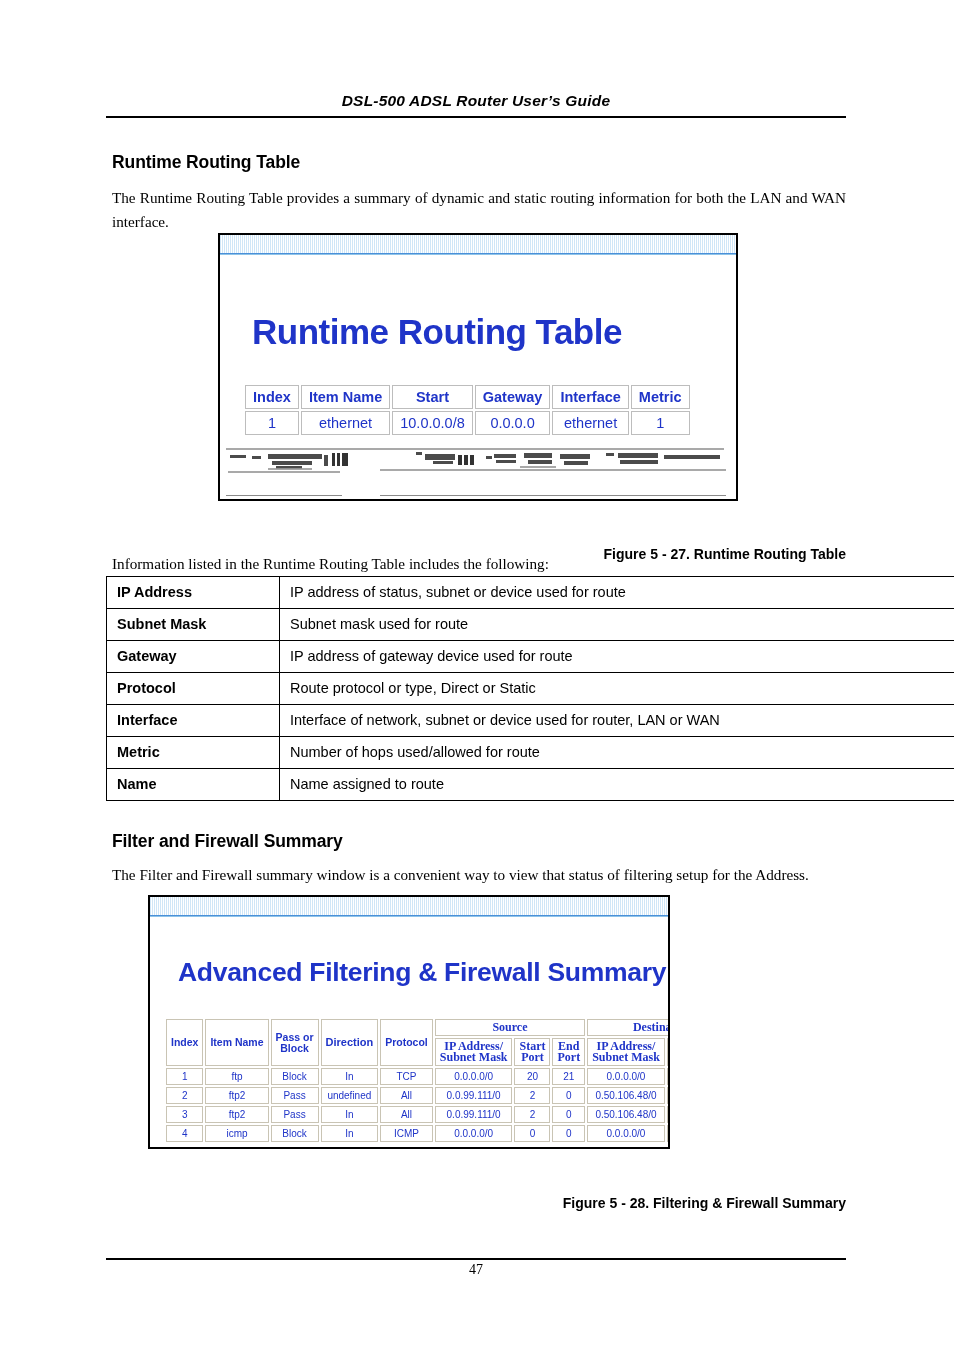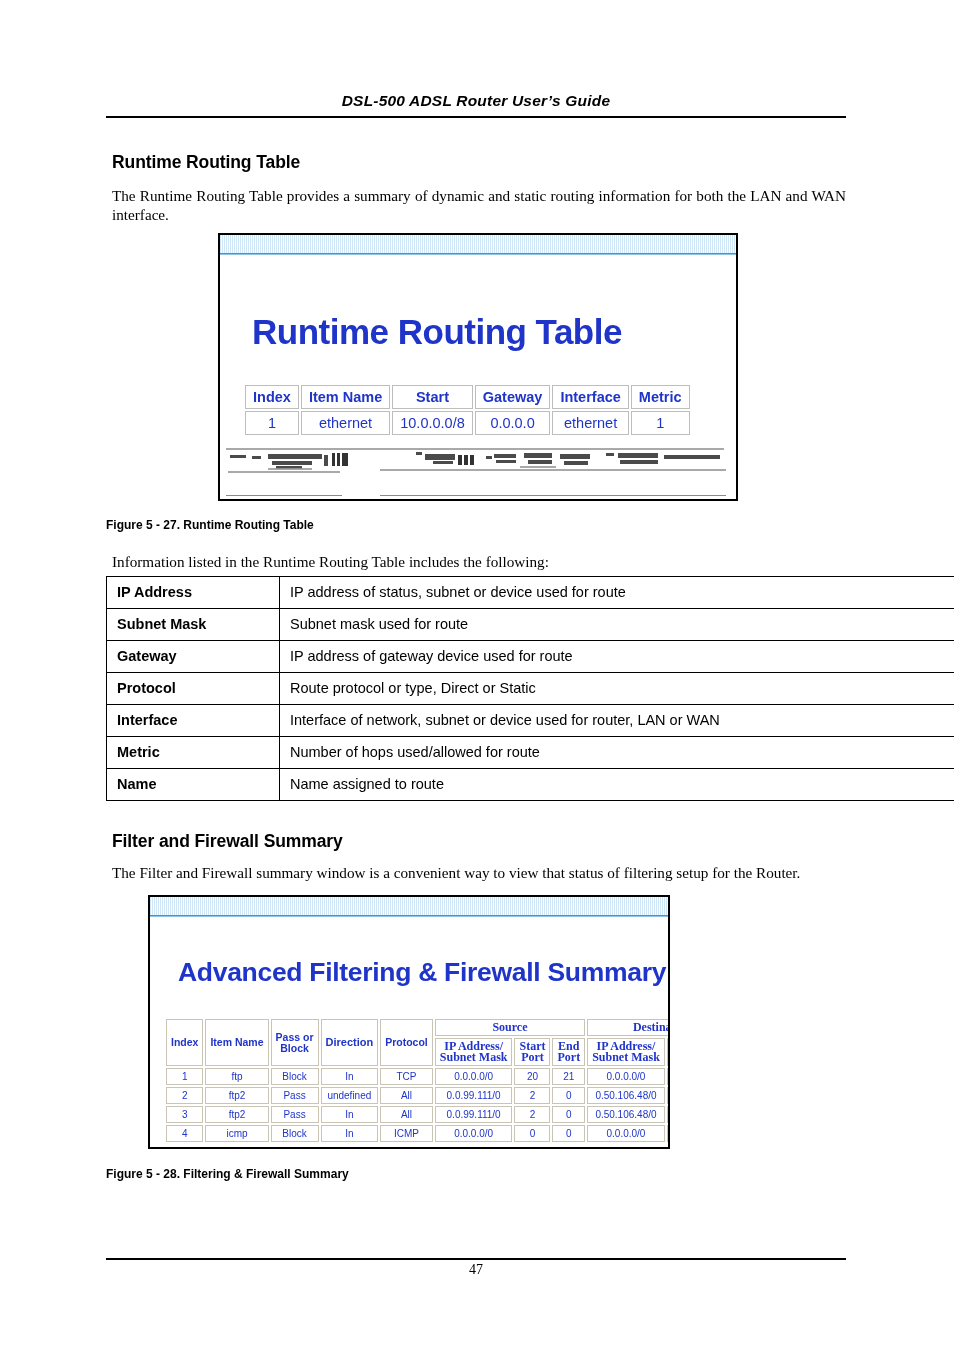--- a/index.html
+++ b/index.html
@@ -57,35 +57,36 @@
     letter-spacing: -0.1px;
     color: #000;
     white-space: nowrap;
   }
   .para {
     position: absolute;
     left: 112px;
     width: 734px;
     font-family: "Liberation Serif", "DejaVu Serif", serif;
     font-size: 15.2px;
-    line-height: 19px;
+    line-height: 24px;
     color: #000;
     text-align: justify;
   }
   .para.nojust { text-align: left; }
 
   .figcap {
     position: absolute;
     left: 106px;
     width: 740px;
-    text-align: left;
+    text-align: right;
     font-family: "Liberation Sans", "DejaVu Sans", sans-serif;
     font-weight: bold;
-    font-size: 12px;
+    font-size: 14px;
     color: #000;
+    margin-top: 28px;
   }
 
   
   .foot-rule {
     position: absolute;
     left: 106px;
     top: 1258px;
     width: 740px;
     height: 2px;
     background: #000;
@@ -371,21 +372,21 @@
         <td>Number of hops used/allowed for route</td>
       </tr>
       <tr>
         <td class="term">Name</td>
         <td>Name assigned to route</td>
       </tr>
     </tbody>
   </table>
 
   <div class="h-section" style="top:831px;">Filter and Firewall Summary</div>
-  <div class="para nojust" style="top:863px;">The Filter and Firewall summary window is a convenient way to view that status of filtering setup for the Router.</div>
+  <div class="para nojust" style="top:863px;">The Filter and Firewall summary window is a convenient way to view that status of filtering setup for the Address.</div>
 
   <div class="shot" id="fig-fw">
     <div class="shot-chrome"></div>
     <div class="shot-body">
 
       <div class="shot-title">Advanced Filtering &amp; Firewall Summary</div>
 
       <table class="fw-table">
         <thead>
           <tr>

